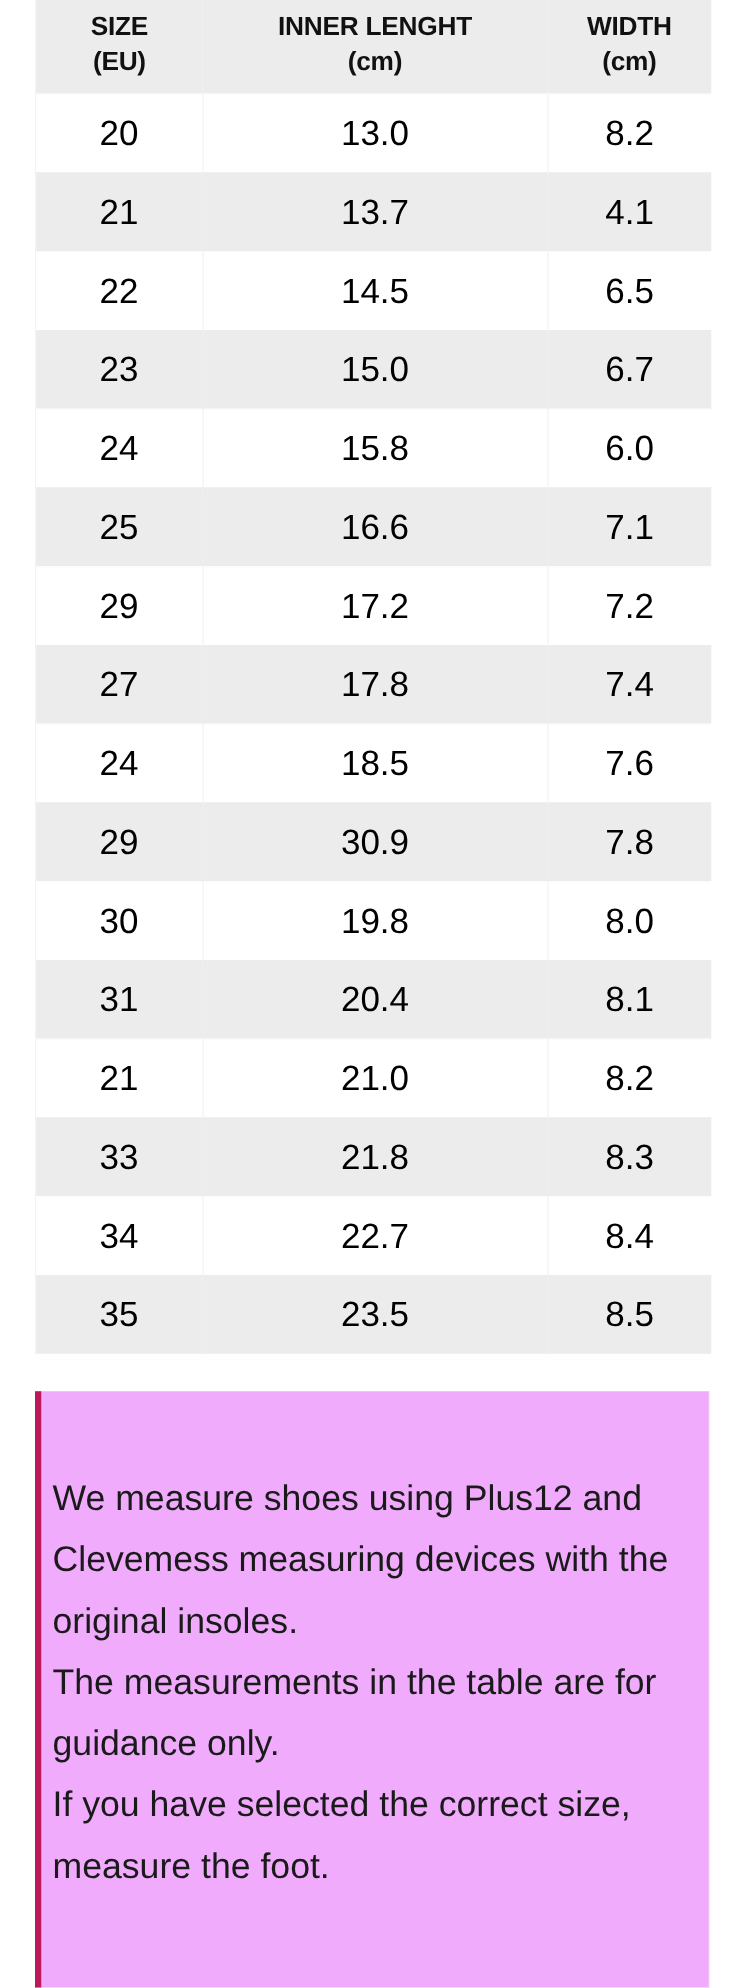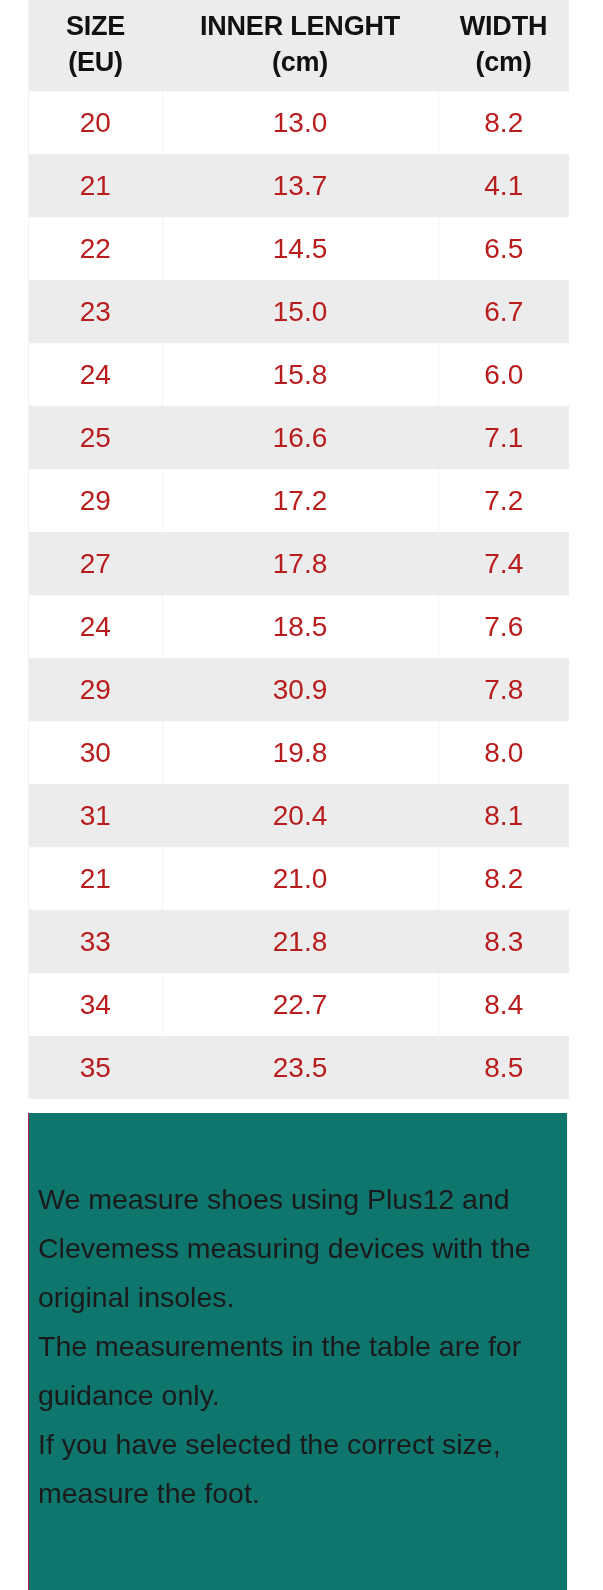--- a/index.html
+++ b/index.html
@@ -41,36 +41,36 @@
     table-layout: fixed;
   }
 
   table.size-table col.c-size  { width: 133px; }
   table.size-table col.c-inner { width: 276px; }
   table.size-table col.c-width { width: 131px; }
 
   table.size-table thead th {
     background: #ececec;
     font-weight: bold;
-    font-size: 27px;
+    font-size: 21px;
     line-height: 1.35;
     color: #111111;
     text-align: center;
     padding: 8px 6px 10px 6px;
     border: none;
     vertical-align: middle;
     letter-spacing: -0.2px;
   }
   th .hdr-l1 { display: block; }
   th .hdr-l2 { display: block; }
 
   table.size-table tbody td {
     height: 62px;
     font-size: 28px;
-    color: #b91c1c;
+    color: #000000;
     text-align: center;
     vertical-align: middle;
     padding: 0;
     border-right: 1px solid #f4f4f4;
     border-top: 1px solid #fbfbfb;
   }
   table.size-table tbody td:last-child {
     border-right: none;
   }
   table.size-table tbody tr.odd td {
@@ -82,22 +82,22 @@
     border-top-color: #ececec;
   }
 
   
   .note-block {
     position: absolute;
     left: 28px;
     top: 1113px;
     width: 540px;
     height: 477px;
-    background: #0f766e;
-    border-left: 1px solid #be185d;
+    background: #f0abfc;
+    border-left: 5px solid #be185d;
     border-right: 1px solid #f2f2f2;
     box-sizing: border-box;
     padding: 62px 10px 0 9px;
   }
   .note-text {
     font-size: 28.5px;
     line-height: 49px;
     color: #1a1a1a;
     white-space: pre-line;
   }

